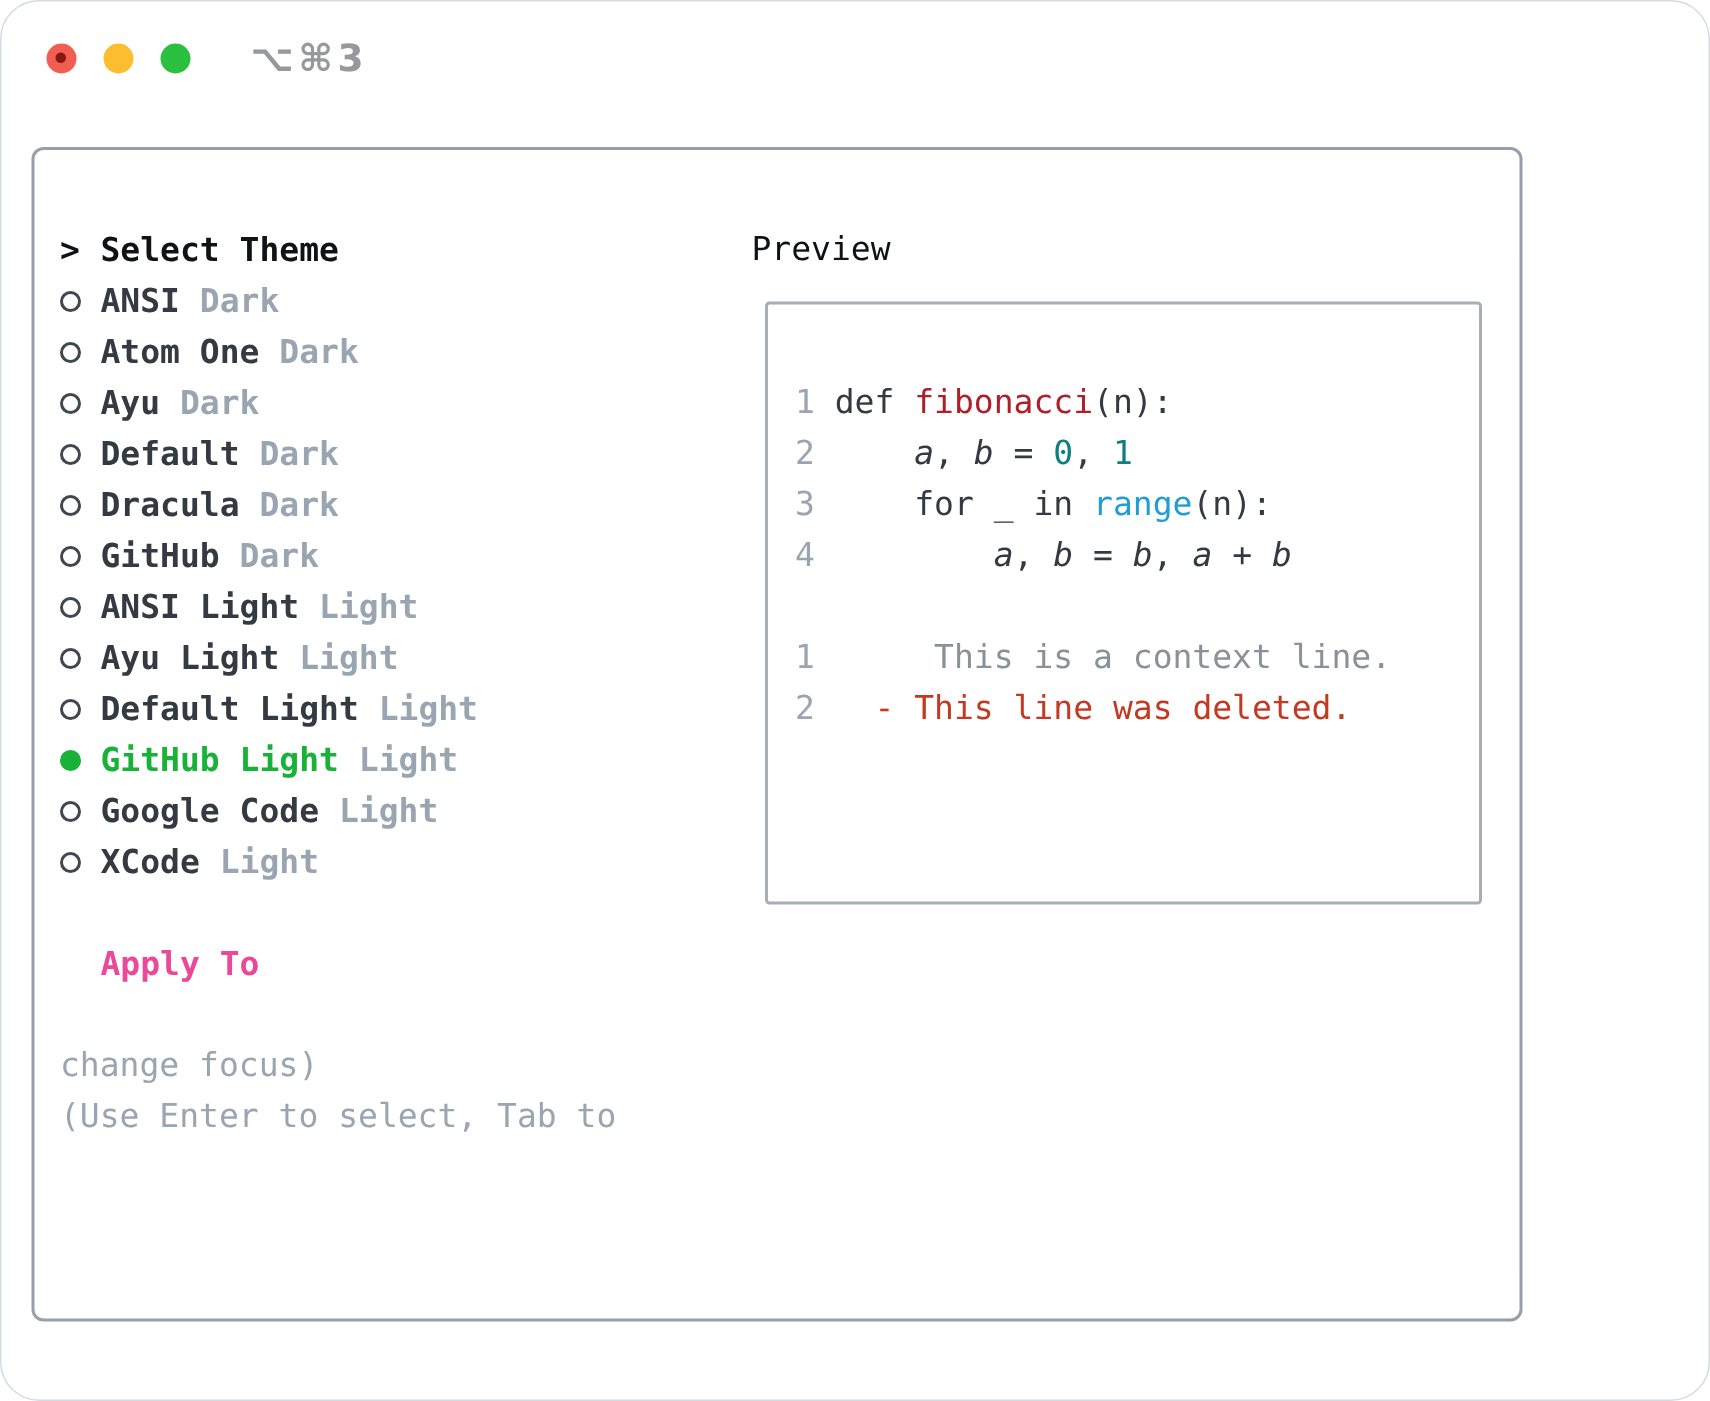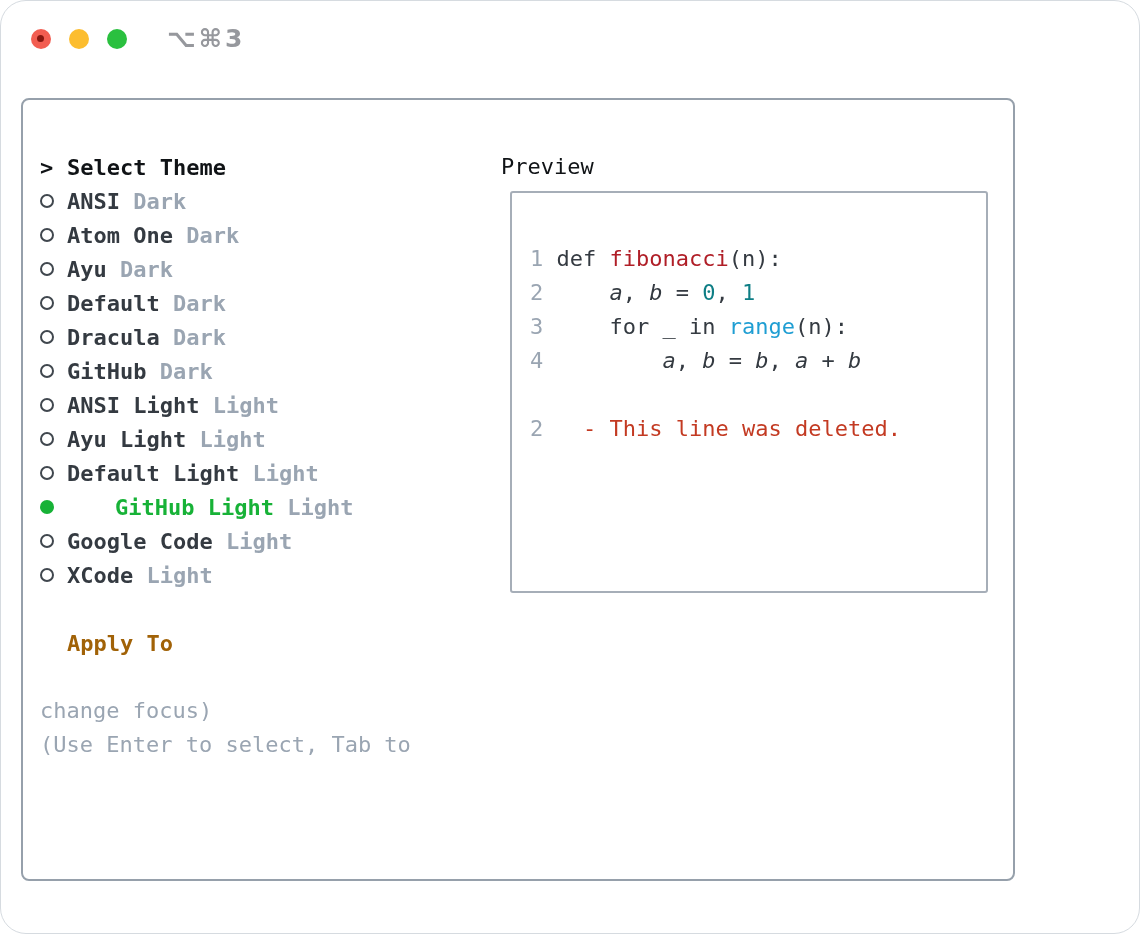--- a/index.html
+++ b/index.html
@@ -21,37 +21,37 @@
   }
   
   .panel {
     position:absolute; left:20px; top:97px; width:994px; height:783px;
     box-sizing:border-box; border:2px solid #96a0ab; border-radius:8px; background:#fff;
   }
   
   .left { position:absolute; left:17px; top:50px; }
   .row { display:flex; align-items:center; height:34px; font-size:22px; color:var(--dark); white-space:pre;font-weight:bold; }
   .row.header { font-weight:bold; color:#101316; }
-  .label-row { color:#a16207; }
+  .label-row { color:#ec4899; }
   .marker { width:27px; display:flex; align-items:center; flex:none; }
   .prompt-char { font-weight:bold; color:#101316; }
   .ring { width:10px; height:10px; border:2px solid #40474e; border-radius:50%; }
   .dot  { width:14px; height:14px; border-radius:50%; background:var(--green); }
   .theme-tag { color:var(--muted); }
-  .row.selected .opt-name { color:var(--green);margin-left:48px; }
+  .row.selected .opt-name { color:var(--green); }
   .spacer { height:34px; }
   .hint { font-size:22px; color:var(--muted); }
   .hint div { height:34px; line-height:34px; white-space:pre; }
   
   .preview-title {
     position:absolute; left:478px; top:50px; height:34px; line-height:34px;
     font-weight:normal; font-size:22px; color:#101316;
   }
   .preview-box {
-    position:absolute; left:487px; top:91px; width:478px; height:402px;
+    position:absolute; left:487px; top:101px; width:478px; height:402px;
     box-sizing:border-box; border:2px solid #a6aeb8; border-radius:3px;
     padding:49px 0 0 18px; background:#fff;
   }
   .code-line { height:34px; line-height:34px; font-size:22px; white-space:pre; }
   .ln      { color:var(--muted); }
   .seg-d   { color:var(--dark); }
   .seg-it  { color:var(--dark); font-style:italic; }
   .seg-red { color:var(--fnred); }
   .seg-teal{ color:var(--teal); }
   .seg-blue{ color:var(--blue); }
@@ -112,18 +112,19 @@
 
     <div class="preview-title">Preview</div>
 
     <div class="preview-box">
       <div id="code-lines">
           <div class="code-line"><span class="ln">1 </span><span class="seg-d">def </span><span class="seg-red">fibonacci</span><span class="seg-d">(n):</span></div>
           <div class="code-line"><span class="ln">2 </span><span class="seg-d">    </span><span class="seg-it">a</span><span class="seg-d">, </span><span class="seg-it">b</span><span class="seg-d"> = </span><span class="seg-teal">0</span><span class="seg-d">, </span><span class="seg-teal">1</span></div>
           <div class="code-line"><span class="ln">3 </span><span class="seg-d">    for _ in </span><span class="seg-blue">range</span><span class="seg-d">(n):</span></div>
           <div class="code-line"><span class="ln">4 </span><span class="seg-d">        </span><span class="seg-it">a</span><span class="seg-d">, </span><span class="seg-it">b</span><span class="seg-d"> = </span><span class="seg-it">b</span><span class="seg-d">, </span><span class="seg-it">a</span><span class="seg-d"> + </span><span class="seg-it">b</span></div>
           <div class="code-line"><span class="ln"></span></div>
+          <div class="code-line"><span class="ln">1 </span><span class="seg-ctx">     This is a context line.</span></div>
           <div class="code-line"><span class="ln">2 </span><span class="seg-d">  </span><span class="seg-del">- This line was deleted.</span></div>
         </div>
     </div>
 
   </div>
 </div>
 
 </body></html>

